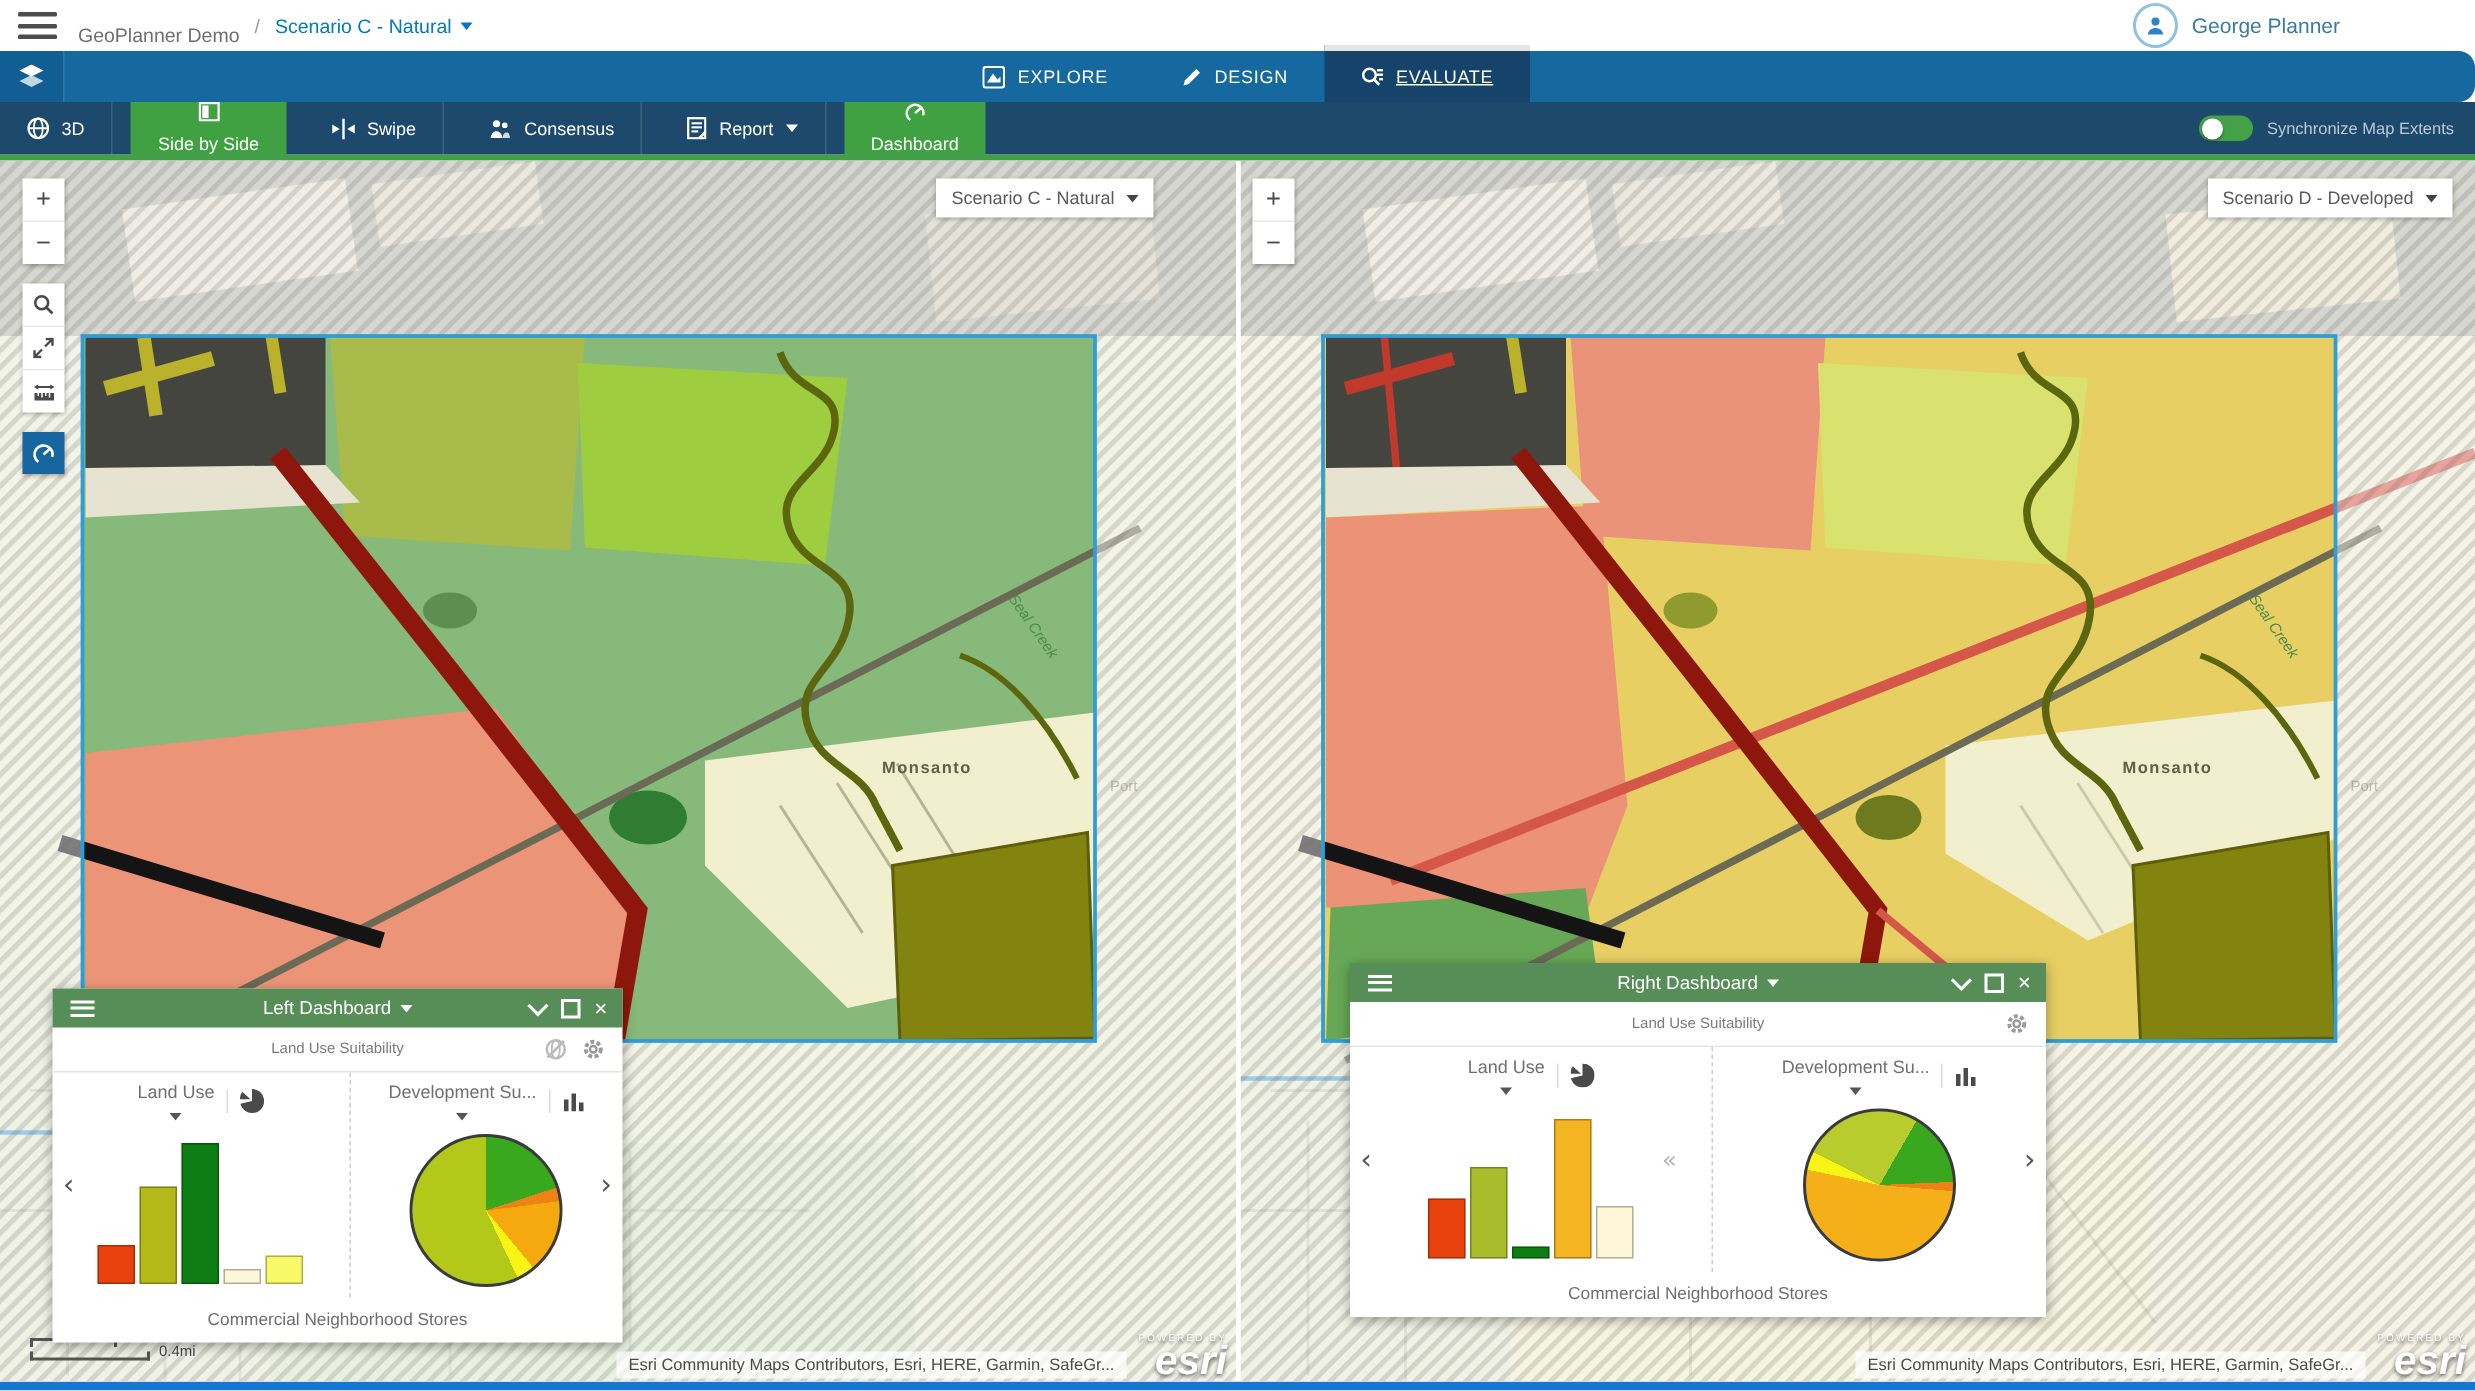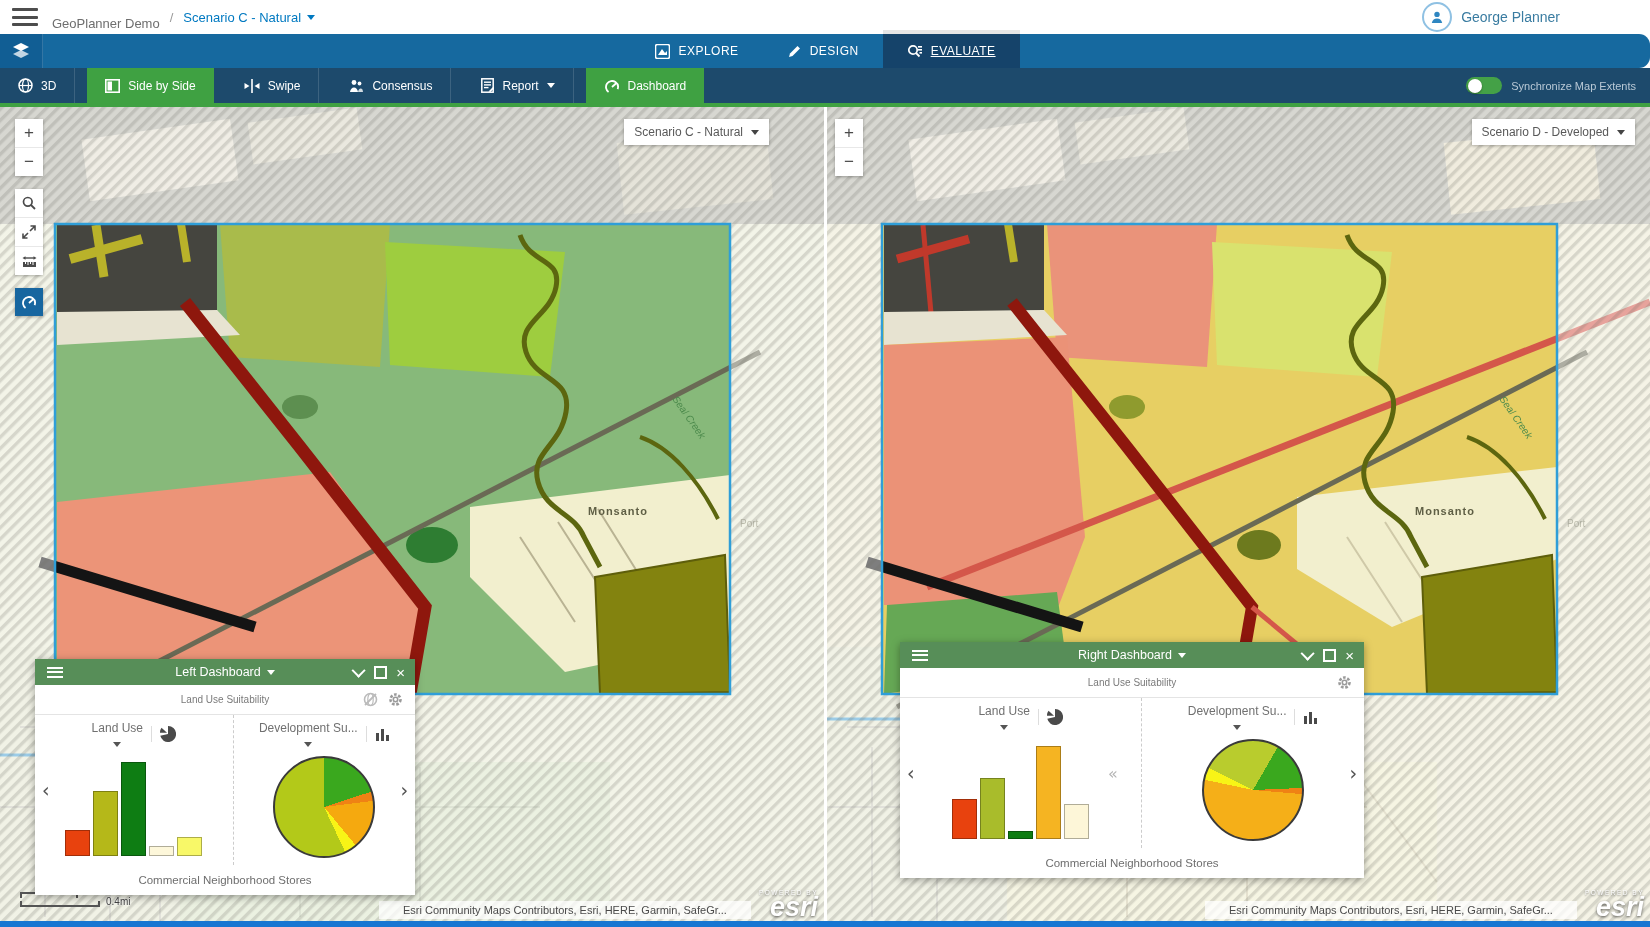--- a/index.html
+++ b/index.html
@@ -18,21 +18,21 @@
   
   .navbar{height:34px;background:#16699f;display:flex;position:relative;z-index:3;border-radius:11px;}
   .layers-tile{width:42px;background:#115e94;display:flex;align-items:center;justify-content:center;border-right:1px solid rgba(255,255,255,.15);cursor:pointer;}
   .tabs{margin:0 auto;display:flex;height:34px;}
   .tab{display:flex;align-items:center;gap:8px;padding:0 24px;color:#fff;font-size:12px;letter-spacing:.5px;cursor:pointer;}
   .tab.active{background:#15436a;border-top:4px solid #e5e5e5;margin-top:-4px;position:relative;z-index:5;text-decoration:underline;}
   .nav-spacer{width:42px;}
   
   .toolbar{height:35px;background:#1d4a6c;display:flex;align-items:stretch;position:relative;z-index:2;gap:12px;}
   .tbtn{display:flex;align-items:center;gap:8px;padding:0 18px;color:#fff;font-size:12px;border-right:1px solid rgba(255,255,255,.14);cursor:pointer;white-space:nowrap;}
-  .tbtn.green{background:#3fa142;border-right:none;}
+  .tbtn.green{background:#3fa142;border-right:none;flex-direction:column;}
   .sync{margin-left:auto;display:flex;align-items:center;gap:9px;padding-right:14px;}
   .toggle{width:36px;height:17px;border-radius:9px;background:#44a147;position:relative;cursor:pointer;}
   .toggle .knob{position:absolute;left:2px;top:1.5px;width:14px;height:14px;border-radius:50%;background:#fff;box-shadow:0 1px 2px rgba(0,0,0,.4);}
   .sync-label{color:#b9c9d6;font-size:11px;}
   
   .maps{height:814px;display:flex;gap:3px;background:#fff;border-top:4px solid #3fa142;position:relative;}
   .map-panel{position:relative;overflow:hidden;height:100%;}
   .map-panel.left{width:824px;}
   .map-panel.right{width:823px;}
   .map-panel svg.mapart{position:absolute;inset:0;display:block;}
@@ -74,21 +74,21 @@
   .barchart{width:150px;height:98px;display:flex;align-items:flex-end;gap:3px;justify-content:center;}
   .bar{width:25px;border:1px solid rgba(0,0,0,.3);box-sizing:border-box;}
   .pie{width:98px;height:98px;border-radius:50%;border:2px solid #3a3a3a;}
   .nav-arrow{position:absolute;top:50%;transform:translateY(-50%);font-size:19px;color:#555;cursor:pointer;font-family:"DejaVu Sans",sans-serif;}
   .nav-arrow.l{left:7px;}
   .nav-arrow.r{right:7px;}
   .nav-arrow.mid{left:50%;margin-left:-24px;color:#b5b5b5;font-size:16px;}
   .dash-caption{height:30px;display:flex;align-items:center;justify-content:center;font-size:11.5px;color:#6e6e6e;}
   
   .attrib{position:absolute;bottom:0;right:0;display:flex;align-items:flex-end;z-index:6;}
-  .attrib-text{background:rgba(255,255,255,.75);color:#4a4a4a;font-size:11px;padding:3px 24px;margin-bottom:2px;}
+  .attrib-text{background:rgba(255,255,255,.75);color:#4a4a4a;font-size:11px;padding:3px 8px;margin-bottom:2px;}
   .esri-logo{margin:0 6px 0 8px;color:#fff;line-height:1;text-align:right;}
   .esri-powered{font-size:6.5px;letter-spacing:1.5px;text-shadow:0 1px 2px rgba(0,0,0,.55);display:block;}
   .esri-word{font-size:27px;font-weight:bold;font-style:italic;text-shadow:0 1px 3px rgba(0,0,0,.6);display:block;margin-top:-2px;}
   
   .scalebar{position:absolute;left:20px;bottom:14px;z-index:6;color:#444;font-size:10px;text-shadow:0 0 2px #fff,0 0 2px #fff;}
   .sb-row{display:flex;align-items:flex-end;gap:6px;}
   .sb-line{height:6px;border:2px solid #555;border-top:none;box-sizing:border-box;}
   .sb-line.km{width:58px;border-bottom:none;border-top:2px solid #555;height:6px;margin-bottom:-2px;}
   .sb-line.mi{width:80px;}
   .bottombar{height:6px;background:#1776d2;}

